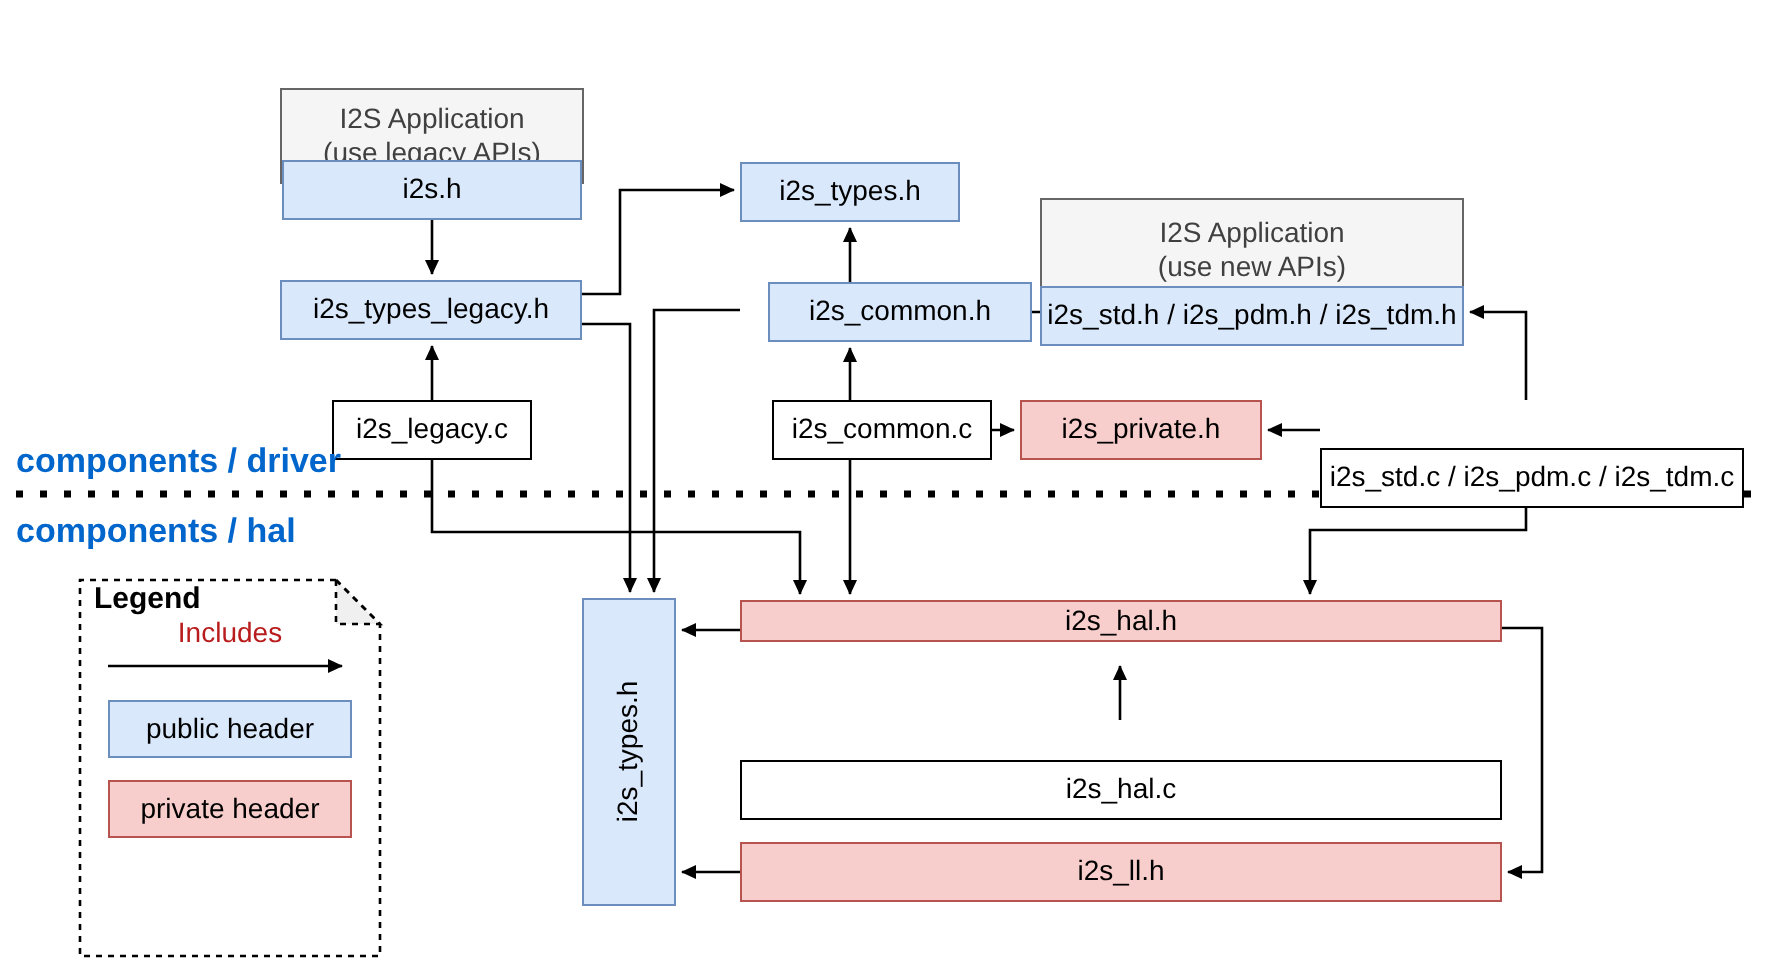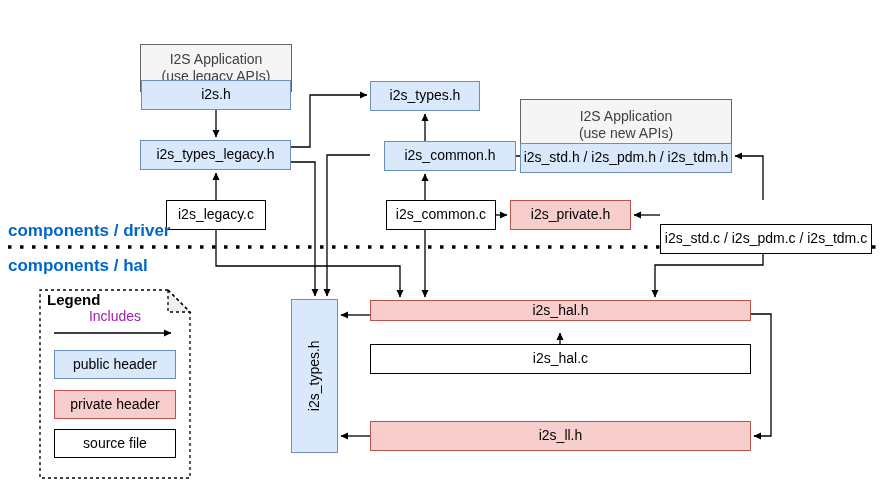--- a/index.html
+++ b/index.html
@@ -21,21 +21,21 @@
   .app  { background:var(--app-fill);     border:1px solid var(--app-border); color:#404040; font-size:14px;margin-top:41px; }
   .vert span { transform:rotate(-90deg); white-space:nowrap; }
   .section-label {
     position:absolute; color:var(--section-label); font-size:17px; font-weight:bold;
   }
   .legend-title {
     position:absolute; left:47px; top:291px; font-size:15px; font-weight:bold; color:#000;
   }
   .legend-includes {
     position:absolute; left:54px; top:308px; width:122px; text-align:center;
-    font-size:14px; color:#a21caf;
+    font-size:14px; color:#b91c1c;
   }
   .legend-item { font-size:14px; }
 </style>
 </head>
 <body>
 
 <div id="stage">
 
   <svg id="edges" viewBox="0 0 893 482" xmlns="http://www.w3.org/2000/svg">
     <defs>
@@ -100,24 +100,23 @@
 
   <div class="section-label" style="left:8px; top:221px;">components / driver</div>
   <div class="section-label" style="left:8px; top:256px;">components / hal</div>
 
   <div class="node pub vert" style="left:291px; top:299px; width:47px; height:154px;">
     <span>i2s_types.h</span>
   </div>
 
   <div class="node priv" style="left:370px; top:300px; width:381px; height:21px;">i2s_hal.h</div>
 
-  <div class="node src" style="left:370px; top:344px; width:381px; height:30px;">i2s_hal.c</div>
+  <div class="node src" style="left:370px; top:380px; width:381px; height:30px;">i2s_hal.c</div>
 
   <div class="node priv" style="left:370px; top:421px; width:381px; height:30px;">i2s_ll.h</div>
 
   <div class="legend-title">Legend</div>
   <div class="legend-includes">Includes</div>
 
   <div class="node pub legend-item" style="left:54px; top:350px; width:122px; height:29px;">public header</div>
   <div class="node priv legend-item" style="left:54px; top:390px; width:122px; height:29px;">private header</div>
-  <div class="node src legend-item" style="left:54px; top:429px; width:122px; height:29px;">source file</div>
 
 </div>
 
 </body></html>

